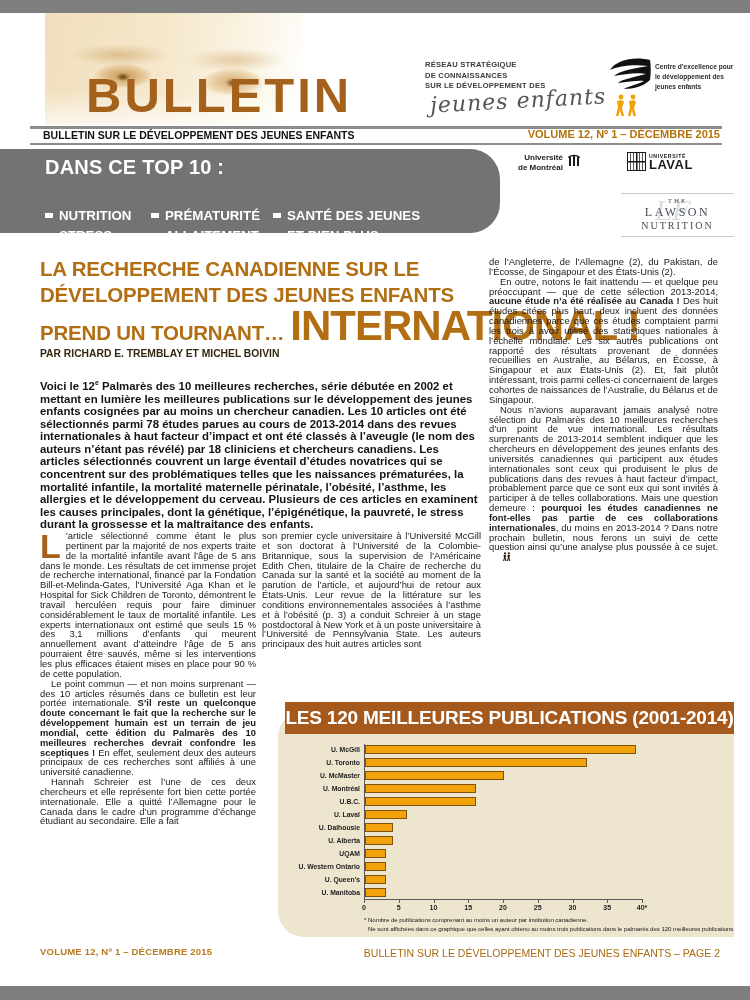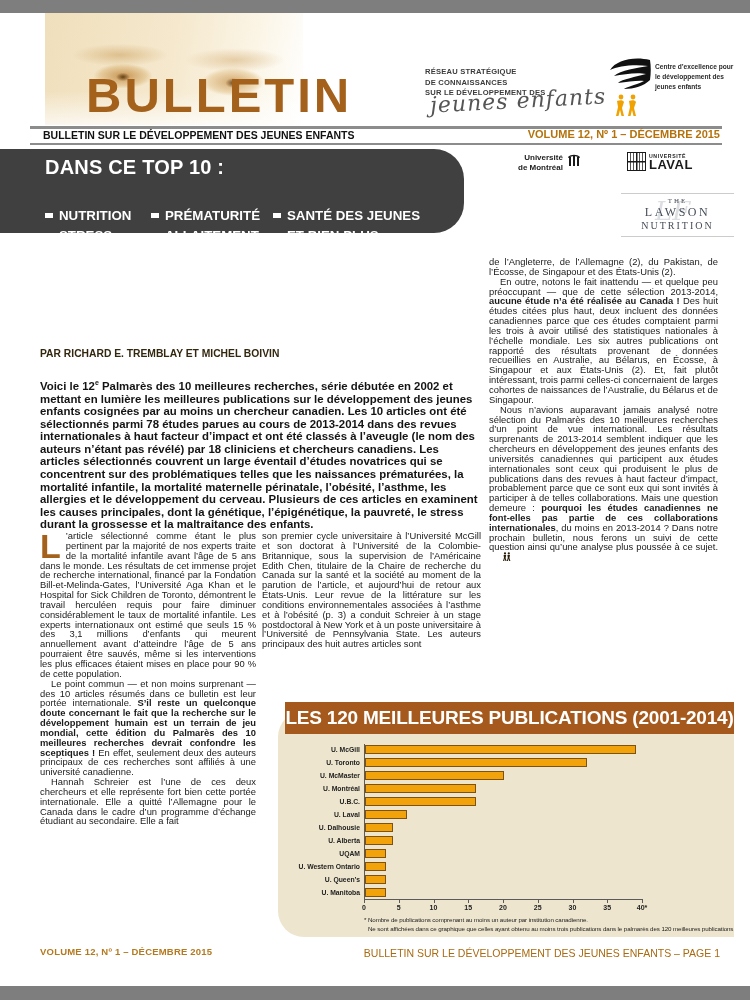--- a/index.html
+++ b/index.html
@@ -21,32 +21,32 @@
       linear-gradient(100deg,#f0dfbc 0%,#f5e8cd 48%,#fbf5e6 78%,#ffffff 100%);}
   .eyes::after{content:"";position:absolute;left:0;right:0;bottom:0;height:34px;
     background:linear-gradient(to bottom,rgba(255,255,255,0),rgba(255,255,255,.75));}
   .masthead{position:absolute;left:86px;top:71px;font-size:49px;font-weight:bold;
     color:#a4611c;letter-spacing:3px;line-height:1;}
   .rule-a{position:absolute;left:30px;top:126px;width:692px;height:2.5px;background:#8c8c8c;}
   .rule-b{position:absolute;left:30px;top:143px;width:692px;height:1.5px;background:#8c8c8c;}
   .tagline{position:absolute;left:43px;top:129px;font-size:10.5px;font-weight:bold;color:#111;}
   .issue{position:absolute;right:30px;top:128px;font-size:11px;font-weight:bold;color:#b4720c;}
 
-  .network{position:absolute;left:425px;top:67px;font-size:7.6px;font-weight:bold;
+  .network{position:absolute;left:425px;top:60px;font-size:7.6px;font-weight:bold;
     color:#3c3c3c;line-height:1.4;letter-spacing:.2px;}
   .network-script{position:absolute;left:430px;top:88px;font-size:22px;font-style:italic;
     color:#555;font-family:"DejaVu Serif",serif;transform:rotate(-3deg);letter-spacing:1px;}
 
   .cedje-swoosh{position:absolute;left:604px;top:56px;}
   .cedje-label{position:absolute;left:655px;top:62px;width:82px;font-size:6.6px;font-weight:bold;
     color:#2b2b2b;line-height:1.5;}
   .cedje-figs{position:absolute;left:612px;top:94px;}
 
   
-  .banner{position:absolute;left:0;top:149px;width:464px;height:84px;background:#404040;
+  .banner{position:absolute;left:0;top:149px;width:500px;height:84px;background:#737373;
     border-radius:0 30px 30px 0;}
   .banner-title{position:absolute;left:45px;top:7px;font-size:20px;font-weight:bold;
     color:#fff;letter-spacing:.2px;}
   .banner-grid{position:absolute;left:45px;top:35px;width:405px;display:grid;
     grid-template-columns:106px 122px 160px;grid-row-gap:5px;margin-top:24px;}
   .bitem{display:flex;align-items:center;color:#fff;font-weight:bold;font-size:13.3px;}
   .bsq{display:inline-block;width:8px;height:5px;background:#fff;margin-right:6px;flex:none;}
 
   
   .udem{position:absolute;left:518px;top:153px;display:flex;align-items:flex-start;}
@@ -206,20 +206,28 @@
       <div class="l2">LAVAL</div>
     </div>
   </div>
   <div class="lawson">
     <span class="bg-lf">LF</span>
     <div class="t">THE</div>
     <div class="m">LAWSON</div>
     <div class="f">NUTRITION</div>
   </div>
 
+  <div class="headline">
+    <div class="hl-line">LA RECHERCHE CANADIENNE SUR LE</div>
+    <div class="hl-line">DÉVELOPPEMENT DES JEUNES ENFANTS</div>
+    <div class="hl-row">
+      <span class="hl-line">PREND UN TOURNANT…</span>
+      <span class="hl-big">INTERNATIONAL !</span>
+    </div>
+  </div>
   <div class="byline">PAR RICHARD E. TREMBLAY ET MICHEL BOIVIN</div>
 
   <p class="intro"><span>Voici le 12</span><sup>e</sup><span> Palmarès des 10 meilleures recherches, série débutée en 2002 et mettant en lumière les meilleures publications sur le développement des jeunes enfants cosignées par au moins un chercheur canadien. Les 10 articles ont été sélectionnés parmi 78 études parues au cours de 2013-2014 dans des revues internationales à haut facteur d’impact et ont été classés à l’aveugle (le nom des auteurs n’étant pas révélé) par 18 cliniciens et chercheurs canadiens. Les articles sélectionnés couvrent un large éventail d’études novatrices qui se concentrent sur des problématiques telles que les naissances prématurées, la mortalité infantile, la mortalité maternelle périnatale, l’obésité, l’asthme, les allergies et le développement du cerveau. Plusieurs de ces articles en examinent les causes principales, dont la génétique, l’épigénétique, la pauvreté, le stress durant la grossesse et la maltraitance des enfants.</span></p>
 
   <div class="col col-left">
     <p><span class="dropcap">L</span><span>’article sélectionné comme étant le plus pertinent par la majorité de nos experts traite de la mortalité infantile avant l’âge de 5 ans dans le monde. Les résultats de cet immense projet de recherche international, financé par la Fondation Bill-et-Melinda-Gates, l’Université Aga Khan et le Hospital for Sick Children de Toronto, démontrent le travail herculéen requis pour faire diminuer considérablement le taux de mortalité infantile. Les experts internationaux ont estimé que seuls 15 % des 3,1 millions d’enfants qui meurent annuellement avant d’atteindre l’âge de 5 ans pourraient être sauvés, même si les interventions les plus efficaces étaient mises en place pour 90 % de cette population.</span></p>
     <p class="ind"><span>Le point commun — et non moins surprenant — des 10 articles résumés dans ce bulletin est leur portée internationale. </span><span class="b">S’il reste un quelconque doute concernant le fait que la recherche sur le développement humain est un terrain de jeu mondial, cette édition du Palmarès des 10 meilleures recherches devrait confondre les sceptiques !</span><span> En effet, seulement deux des auteurs principaux de ces recherches sont affiliés à une université canadienne.</span></p>
     <p class="ind"><span>Hannah Schreier est l’une de ces deux chercheurs et elle représente fort bien cette portée internationale. Elle a quitté l’Allemagne pour le Canada dans le cadre d’un programme d’échange étudiant au secondaire. Elle a fait</span></p>
   </div>
 
@@ -311,16 +319,16 @@
         <span class="ticklabel" style="left: 243.25px;">35</span>
         <div class="tickmark" style="left: 278px;"></div>
         <span class="ticklabel" style="left: 278px;">40*</span>
       </div>
     <div class="chart-note note1">* Nombre de publications comprenant au moins un auteur par institution canadienne.</div>
     <div class="chart-note note2">Ne sont affichées dans ce graphique que celles ayant obtenu au moins trois publications dans le palmarès des 120 meilleures publications (2001-2014).</div>
   </div>
   <div class="chart-title-bar">LES 120 MEILLEURES PUBLICATIONS (2001-2014)</div>
 
   <div class="footer-left">VOLUME 12, Nº 1 – DÉCEMBRE 2015</div>
-  <div class="footer-right">BULLETIN SUR LE DÉVELOPPEMENT DES JEUNES ENFANTS – PAGE 1</div>
+  <div class="footer-right">BULLETIN SUR LE DÉVELOPPEMENT DES JEUNES ENFANTS – PAGE 2</div>
   <div class="graybar" style="top:986px;height:14px;"></div>
 
 </div>
 
 </body></html>

